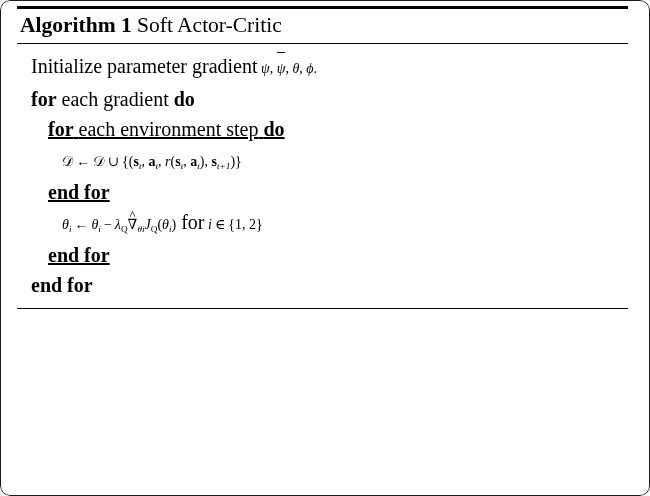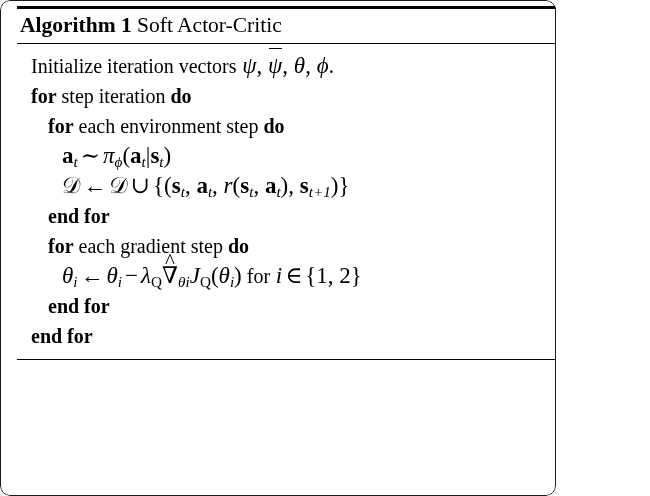--- a/index.html
+++ b/index.html
@@ -10,21 +10,21 @@
   body {
     width: 650px;
     height: 496px;
     overflow: hidden;
     font-family: "Liberation Serif", "DejaVu Serif", serif;
     color: #000000;
   }
   
   #page {
     position: relative;
-    width: 556px;
+    width: 650px;
     height: 496px;
     background: #ffffff;
     border-radius: 10px;
     box-sizing: border-box;
     overflow: hidden;
   }
   #page::before {
     content: "";
     position: absolute;
     left: 0; top: 0; right: 0; bottom: 0;
@@ -70,30 +70,30 @@
     padding: 7px 0 8px 0;
   }
 
   .line {
     font-size: 20px;
     line-height: 30px;
     white-space: nowrap;
     padding-left: 14px;
   }
   .ind1 { padding-left: 14px; }
-  .ind2 { padding-left: 31px; }
+  .ind2 { padding-left: 31px; text-decoration: underline; }
   .ind3 { padding-left: 45px; }
 
   .kw { font-weight: bold; }
 
   
   .m {
     font-family: "Liberation Serif", "DejaVu Serif", serif;
     font-style: italic;
-    font-size: 23px;
+    font-size: 14px;
   }
   .mr { font-style: normal; }
   .mb { font-style: normal; font-weight: bold; }
   .op {
     font-style: normal;
     padding: 0 3px;
   }
   .opn {
     font-style: normal;
   }
@@ -145,53 +145,45 @@
     <div class="alg-title">
       <span class="kw">Algorithm 1</span>
       <span>Soft Actor-Critic</span>
     </div>
 
     <div class="rule-mid"></div>
 
     <div class="alg-body">
 
       <div class="line ind1">
-        <span>Initialize iteration vectors</span><span class="m">&nbsp;<span>ψ</span><span class="opn">,</span>&nbsp;<span class="ov">ψ</span><span class="opn">,</span>&nbsp;<span>θ</span><span class="opn">,</span>&nbsp;<span>ϕ</span><span class="opn">.</span></span>
+        <span>Initialize parameter gradient</span><span class="m">&nbsp;<span>ψ</span><span class="opn">,</span>&nbsp;<span class="ov">ψ</span><span class="opn">,</span>&nbsp;<span>θ</span><span class="opn">,</span>&nbsp;<span>ϕ</span><span class="opn">.</span></span>
       </div>
 
       <div class="line ind1">
         <span class="kw">for</span>
-        <span>step iteration</span>
+        <span>each gradient</span>
         <span class="kw">do</span>
       </div>
 
       <div class="line ind2">
         <span class="kw">for</span>
         <span>each environment step</span>
         <span class="kw">do</span>
       </div>
 
-      <div class="line ind3">
-        <span class="m"><span class="mb">a</span><sub>t</sub><span class="op">∼</span><span>π</span><sub>ϕ</sub><span class="opn">(</span><span class="mb">a</span><sub>t</sub><span class="opn">|</span><span class="mb">s</span><sub>t</sub><span class="opn">)</span></span>
-      </div>
 
 
       <div class="line ind3">
         <span class="m"><span class="mr">𝒟</span><span class="op">←</span><span class="mr">𝒟</span><span class="op">∪</span><span class="opn">{(</span><span class="mb">s</span><sub>t</sub><span class="opn">,&nbsp;</span><span class="mb">a</span><sub>t</sub><span class="opn">,&nbsp;</span><span>r</span><span class="opn">(</span><span class="mb">s</span><sub>t</sub><span class="opn">,&nbsp;</span><span class="mb">a</span><sub>t</sub><span class="opn">),&nbsp;</span><span class="mb">s</span><sub>t+1</sub><span class="opn">)}</span></span>
       </div>
 
       <div class="line ind2">
         <span class="kw">end for</span>
       </div>
 
-      <div class="line ind2">
-        <span class="kw">for</span>
-        <span>each gradient step</span>
-        <span class="kw">do</span>
-      </div>
 
 
       <div class="line ind3">
         <span class="m"><span>θ</span><sub>i</sub><span class="op">←</span><span>θ</span><sub>i</sub><span class="op">−</span><span>λ</span><sub class="up">Q</sub><span class="hatn">∇</span><sub><span>θ</span><span>i</span></sub><span>J</span><sub class="up">Q</sub><span class="opn">(</span><span>θ</span><sub>i</sub><span class="opn">)</span></span>
         <span class="mr">for</span><span class="m">&nbsp;<span>i</span><span class="op">∈</span><span class="opn">{1, 2}</span></span>
       </div>
 
 
 
       <div class="line ind2">

